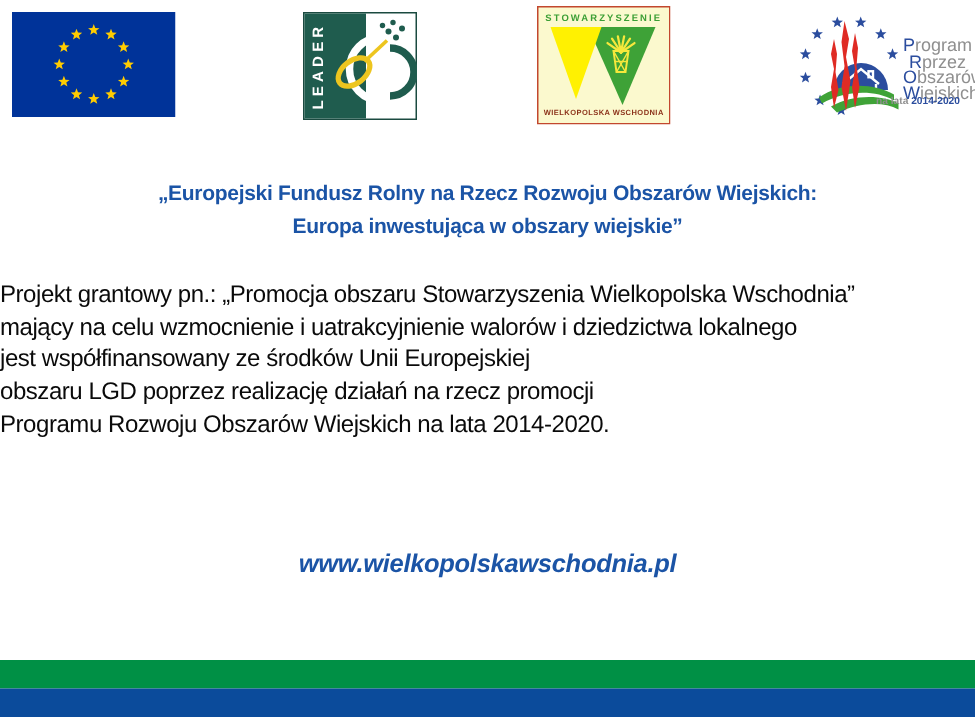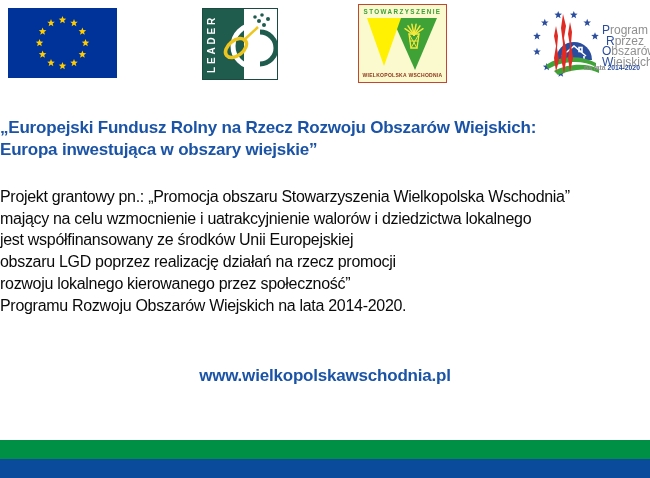--- a/index.html
+++ b/index.html
@@ -14,31 +14,31 @@
   .logo-wlkp{left:358px;top:4px;width:89px;height:79px;}
   .logo-prow{left:530px;top:8px;width:118px;height:74px;}
   .prow-text{position:absolute;left:72px;top:17px;width:46px;
     font-size:12px;line-height:10.5px;font-weight:normal;color:#8f8f8f;text-align:center;}
   .prow-text .fl{color:#2b4d9e;}
   .prow-subline{position:absolute;left:54px;top:56px;width:64px;
     font-size:6.8px;font-weight:bold;color:#8f8f8f;white-space:nowrap;}
   .prow-subline .yrs{color:#2b4d9e;}
   
   .heading{
-    position:absolute;left:0;top:117px;width:650px;
-    color:#1b54a6;font-weight:bold;font-size:17px;line-height:22px;
+    position:absolute;left:0;top:117px;width:650px;text-align:center;
+    color:#1b54a6;font-weight:bold;font-size:14px;line-height:22px;
     letter-spacing:-0.2px;
   }
   .bodytext{
     position:absolute;left:0;top:186px;width:650px;text-align:left;
     color:#0a0a0a;font-size:16px;line-height:21.7px;letter-spacing:-0.3px;
   }
   .website{
     position:absolute;left:0;top:366px;width:650px;text-align:center;
-    color:#1b54a6;font-weight:bold;font-size:17px;letter-spacing:-0.2px;
+    color:#1b54a6;font-weight:bold;font-size:17px;letter-spacing:-0.2px;font-style:italic;
   }
   
   .bar{position:absolute;left:0;width:650px;height:19px;}
   .bar-green{top:440px;background:#009045;}
   .bar-blue{top:459px;background:#0b4b9b;}
 </style>
 </head>
 <body>
 
 <div class="page">
@@ -146,21 +146,20 @@
   <div class="heading">
     <div>„Europejski Fundusz Rolny na Rzecz Rozwoju Obszarów Wiejskich:</div>
     <div>Europa inwestująca w obszary wiejskie”</div>
   </div>
 
   <div class="bodytext">
     <div>Projekt grantowy pn.: „Promocja obszaru Stowarzyszenia Wielkopolska Wschodnia”</div>
     <div>mający na celu wzmocnienie i uatrakcyjnienie walorów i dziedzictwa lokalnego</div>
     <div>jest współfinansowany ze środków Unii Europejskiej</div>
     <div>obszaru LGD poprzez realizację działań na rzecz promocji</div>
-    <div>rozwoju lokalnego kierowanego przez społeczność”</div>
     <div>Programu Rozwoju Obszarów Wiejskich na lata 2014-2020.</div>
   </div>
 
   <div class="website">www.wielkopolskawschodnia.pl</div>
 
   <div class="bar bar-green"></div>
   <div class="bar bar-blue"></div>
 
 </div>
 

